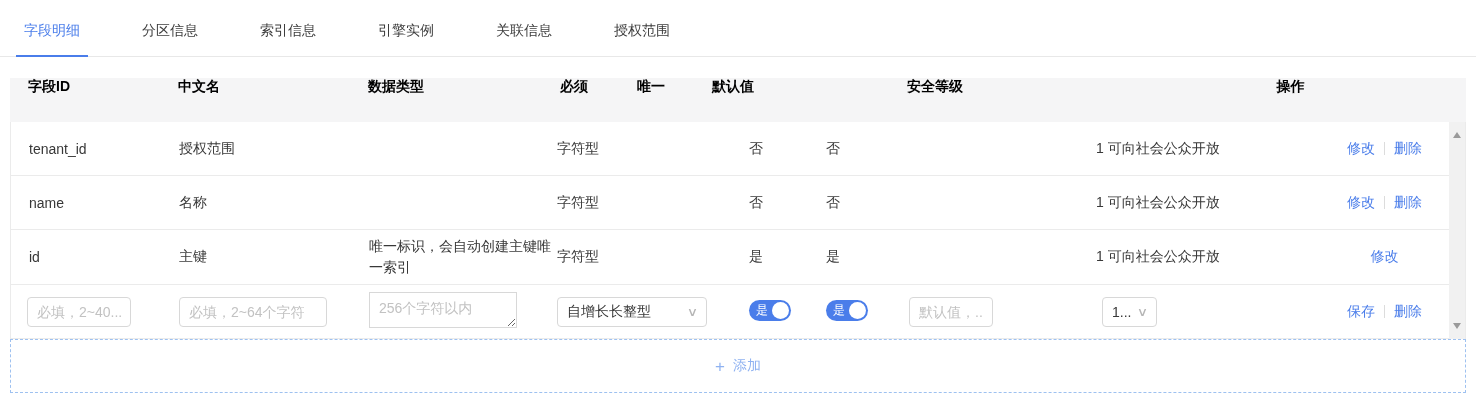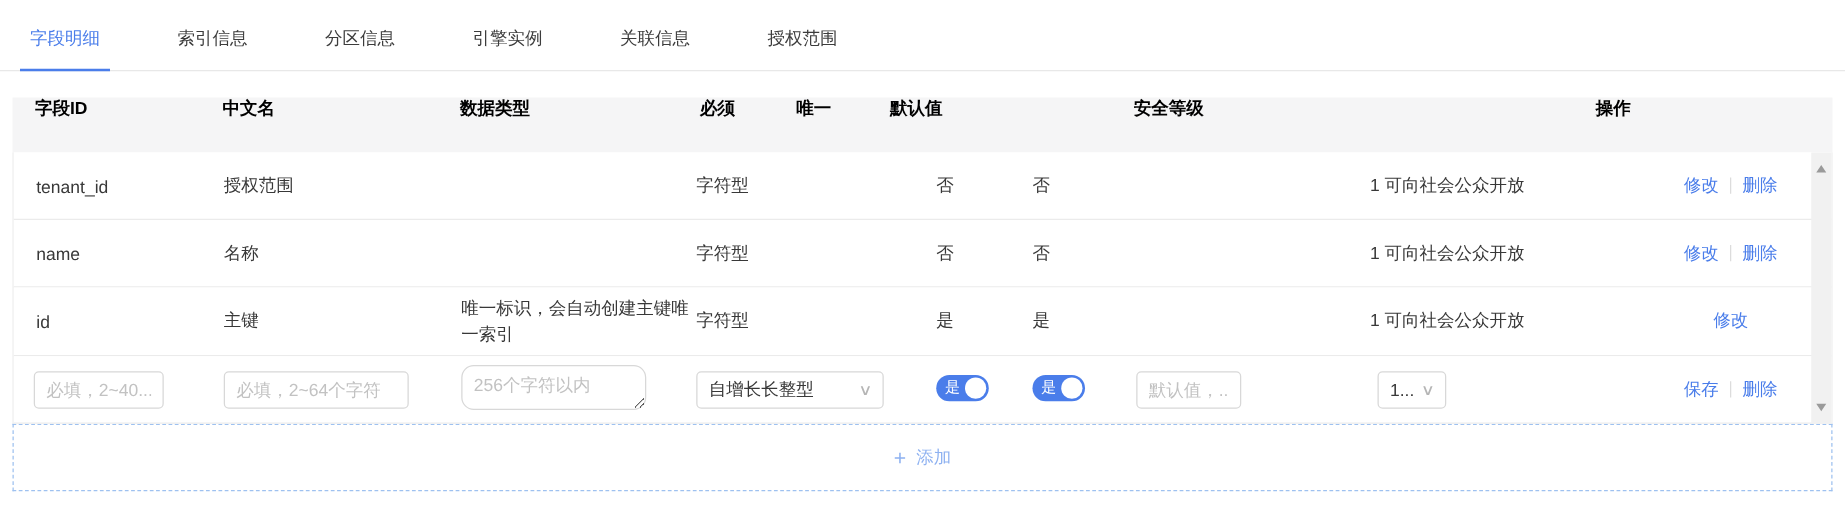--- a/index.html
+++ b/index.html
@@ -38,21 +38,21 @@
   .action-sep { display:inline-block; width:1px; height:13px; background:#dcdcdc;
     margin:0 9px; vertical-align:-2px; }
 
   
   .inp { height:30px; border:1px solid #d8d8d8; border-radius:4px; padding:0 9px;
     font-size:14px; color:#ef4444; background:#fff; outline:none;
     font-family:"Liberation Sans","DejaVu Sans",sans-serif; }
   .inp::placeholder, .ta::placeholder { color:#c2c2c2; }
   .inp-id   { width:104px; margin-left:-2px; }
   .inp-name { width:148px; }
-  .ta { width:148px; height:36px; border:1px solid #d8d8d8; border-radius:10px;
+  .ta { width:148px; height:36px; border:1px solid #d8d8d8; border-radius:0;
     padding:7px 9px 0; font-size:14px; resize:both; outline:none; color:#383838;
     font-family:"Liberation Sans","DejaVu Sans",sans-serif; }
   .sel { display:inline-flex; align-items:center; justify-content:space-between;
     height:30px; border:1px solid #d8d8d8; border-radius:4px; padding:0 9px;
     background:#fff; cursor:pointer; color:#383838; }
   .sel-type { width:150px; }
   .sel-lvl  { width:55px; margin-left:6px; }
   .chev { color:#b5b5b5; font-size:12px; transform:scaleX(1.3); margin-left:4px; }
   .inp-def { width:84px; margin-left:8px; }
 
@@ -77,22 +77,22 @@
   .add-btn { display:flex; align-items:center; gap:8px; color:#8fb2f1; cursor:pointer;
     background:none; border:none; font-size:14px;
     font-family:"Liberation Sans","DejaVu Sans",sans-serif; }
   .plus { font-size:17px; line-height:1; }
 </style>
 </head>
 <body>
 
 <div class="tabbar">
   <div class="tab active">字段明细</div>
+  <div class="tab">分区信息</div>
   <div class="tab">索引信息</div>
-  <div class="tab">分区信息</div>
   <div class="tab">引擎实例</div>
   <div class="tab">关联信息</div>
   <div class="tab">授权范围</div>
 </div>
 
 <div class="table">
 
   <div class="thead">
     <div class="c1">字段ID</div>
     <div class="c2">中文名</div>

